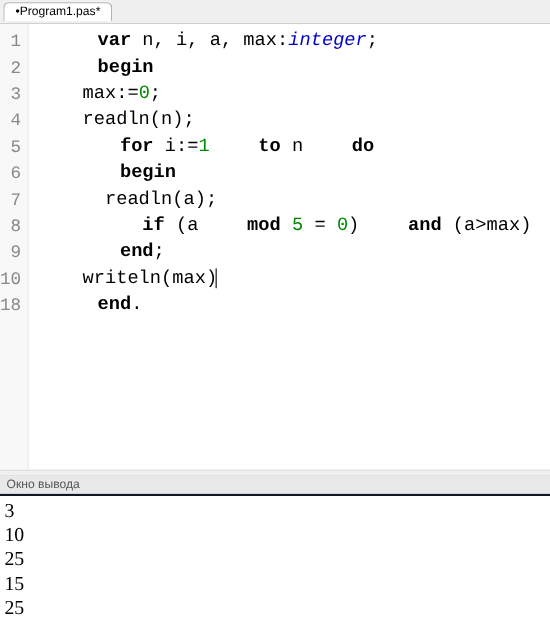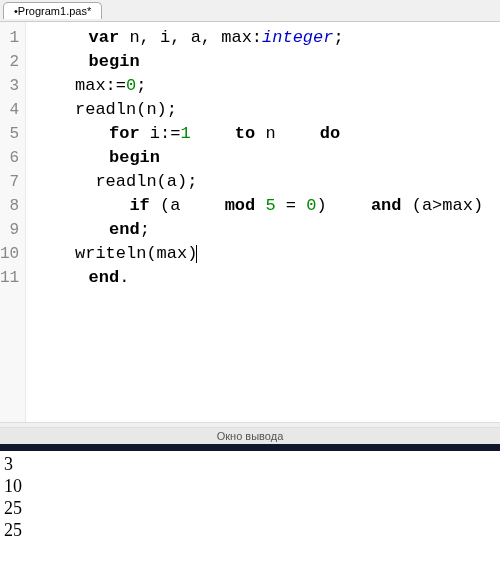--- a/index.html
+++ b/index.html
@@ -81,22 +81,21 @@
       height: 5px;
       margin-left: 4px;
       display: inline-block;
     }
     .output-header {
       background: #e8e8e8;
       font-family: Tahoma, Arial, sans-serif;
       font-size: 11px;
       color: #555;
       padding: 2px 6px;
-      border-bottom: 7px solid #0f172a;
-      text-align: center;
+      border-bottom: 2px solid #0f172a;
     }
     .output-area {
       background: #fff;
       font-size: 18px;
       line-height: 22px;
       padding: 2px 4px;
       font-family: 'Times New Roman', serif;
       height: 120px;
       overflow: auto;
     }
@@ -114,29 +113,30 @@
       <div>1</div>
       <div>2</div>
       <div>3</div>
       <div>4</div>
       <div>5</div>
       <div>6</div>
       <div>7</div>
       <div>8</div>
       <div>9</div>
       <div>10</div>
-      <div>11</div>
+      <div>18</div>
     </div>
   <div class="code-area" id="code"><div class="code-line"><span>  </span><span class="kw">var</span><span> n, i, a, max:</span><span class="type">integer</span><span>;</span></div><div class="code-line"><span>  </span><span class="kw">begin</span></div><div class="code-line"><span>    max:=</span><span class="num">0</span><span>;</span></div><div class="code-line"><span>    readln(n);</span></div><div class="code-line"><span>    </span><span class="kw">for</span><span> i:=</span><span class="num">1</span><span> </span><span class="kw">to</span><span> n </span><span class="kw">do</span></div><div class="code-line"><span>    </span><span class="kw">begin</span></div><div class="code-line"><span>      readln(a);</span></div><div class="code-line"><span>      </span><span class="kw">if</span><span> (a </span><span class="kw">mod</span><span> </span><span class="num">5</span><span> = </span><span class="num">0</span><span>) </span><span class="kw">and</span><span> (a&gt;max) </span><span class="kw">then</span><span> max:=a;</span></div><div class="code-line"><span>    </span><span class="kw">end</span><span>;</span></div><div class="code-line"><span>    writeln(max)</span><span class="cursor"></span></div><div class="code-line"><span>  </span><span class="kw">end</span><span>.</span></div></div>
 </div>
 
 <div class="resizer">
   <span class="grip"></span>
 </div>
 
 <div class="output-header">Окно вывода</div>
 
 <div class="output-area" id="output">
     <div>3</div>
     <div>10</div>
     <div>25</div>
+    <div>15</div>
     <div>25</div>
   </div>
 
 </body></html>

